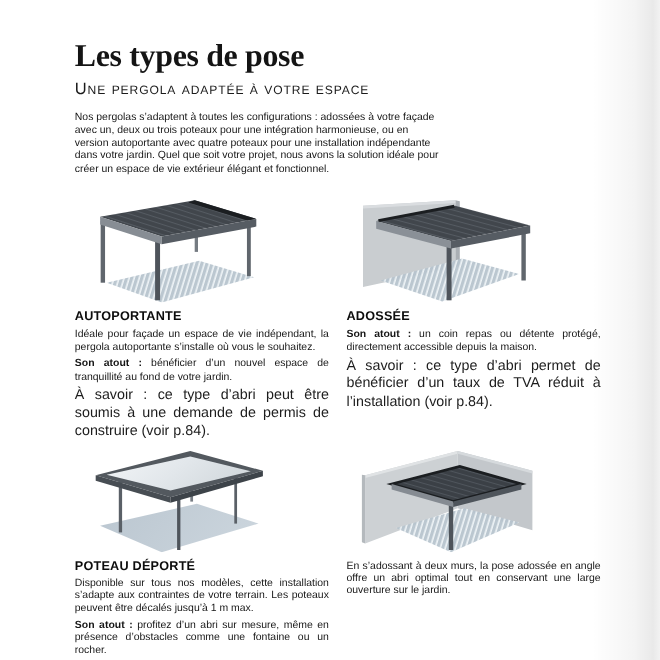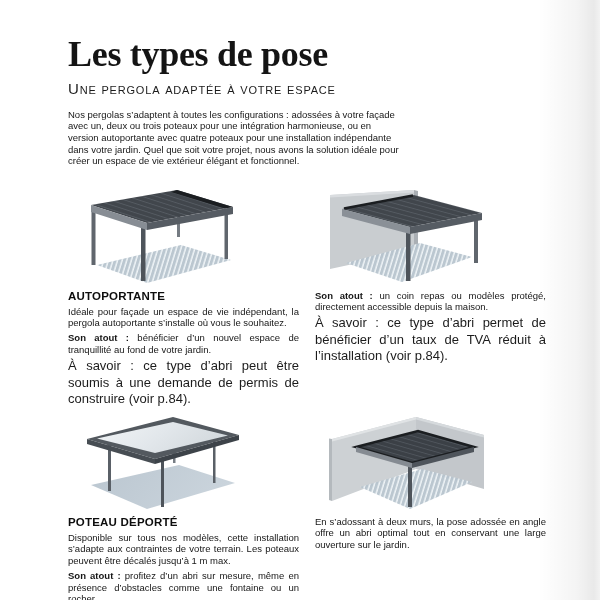--- a/index.html
+++ b/index.html
@@ -12,21 +12,21 @@
     overflow:hidden;
   }
   .page-edge {
     position:absolute; top:0; right:0; width:62px; height:100%;
     background:linear-gradient(to right, rgba(0,0,0,0) 0%, rgba(0,0,0,0.045) 62%, rgba(0,0,0,0.085) 90%, rgba(0,0,0,0.05) 100%);
     pointer-events:none;
   }
   .content { position:absolute; left:68px; top:36px; width:478px; }
   h1 {
     font-family:"Liberation Serif", serif;
-    font-size:36px; font-weight:700; letter-spacing:-0.3px; color:#141414;
+    font-size:29px; font-weight:700; letter-spacing:-0.3px; color:#141414;
     line-height:1.05;
   }
   h2 {
     font-size:15px; font-variant:small-caps; font-weight:400;
     letter-spacing:0.8px; color:#1b1b1b; margin-top:6px;
   }
   .intro {
     width:332px; font-size:9.5px; line-height:1.22; margin-top:12px; color:#161616;
   }
   .grid {
@@ -114,23 +114,24 @@
           <polygon points="10,12 94,7 94,9.5 10,14.5" fill="#dadde0"></polygon>
           <polygon points="26,80 100,60 152,74 82,99" fill="url(#st2)" opacity="0.95"></polygon>
           <rect x="86" y="48" width="4.5" height="50" fill="#4e545b"></rect>
           <rect x="154" y="34" width="4" height="46" fill="#60666d"></rect>
           <polygon points="22,26 94,12 162,30 90,44" fill="url(#sl2)"></polygon>
           <line x1="24" y1="25.5" x2="93" y2="12.5" stroke="#1b1e21" stroke-width="2.6"></line>
           <polygon points="22,26 90,44 90,51 22,33" fill="#8a9097"></polygon>
           <polygon points="90,44 162,30 162,37 90,51" fill="#565c63"></polygon>
         </svg>
       </figure>
+      <h3>ADOSSÉE</h3>
       <p class="atout">
         <strong>Son atout :</strong>
-        <span>un coin repas ou modèles protégé, directement accessible depuis la maison.</span>
+        <span>un coin repas ou détente protégé, directement accessible depuis la maison.</span>
       </p>
       <p class="note">À savoir : ce type d’abri permet de bénéficier d’un taux de TVA réduit à l’installation (voir p.84).</p>
     </section>
 
     <section class="cell">
       <figure class="fig">
         <svg width="185" height="100" viewBox="0 0 175 100">
           <defs>
             <linearGradient id="g3" x1="0" y1="0" x2="1" y2="0.3">
               <stop offset="0" stop-color="#f2f5f7"></stop>

